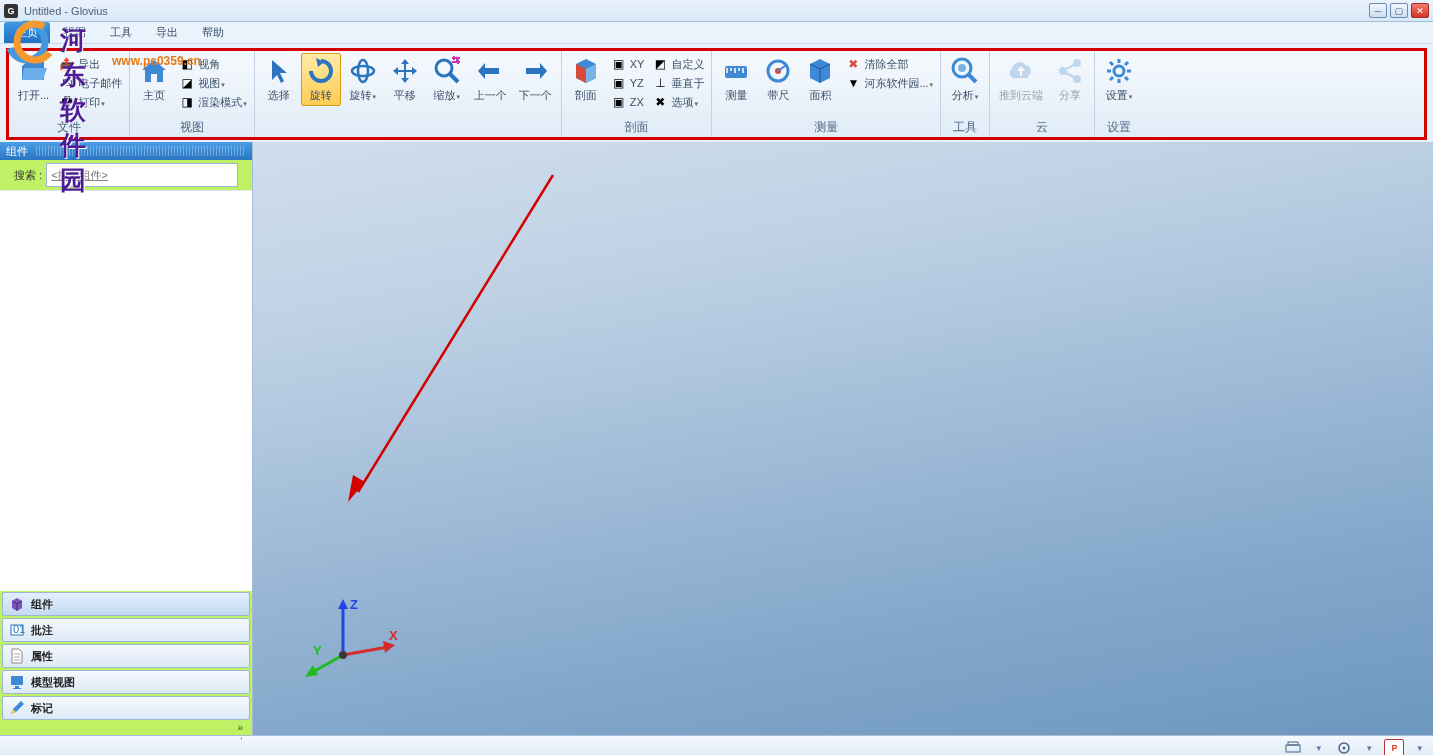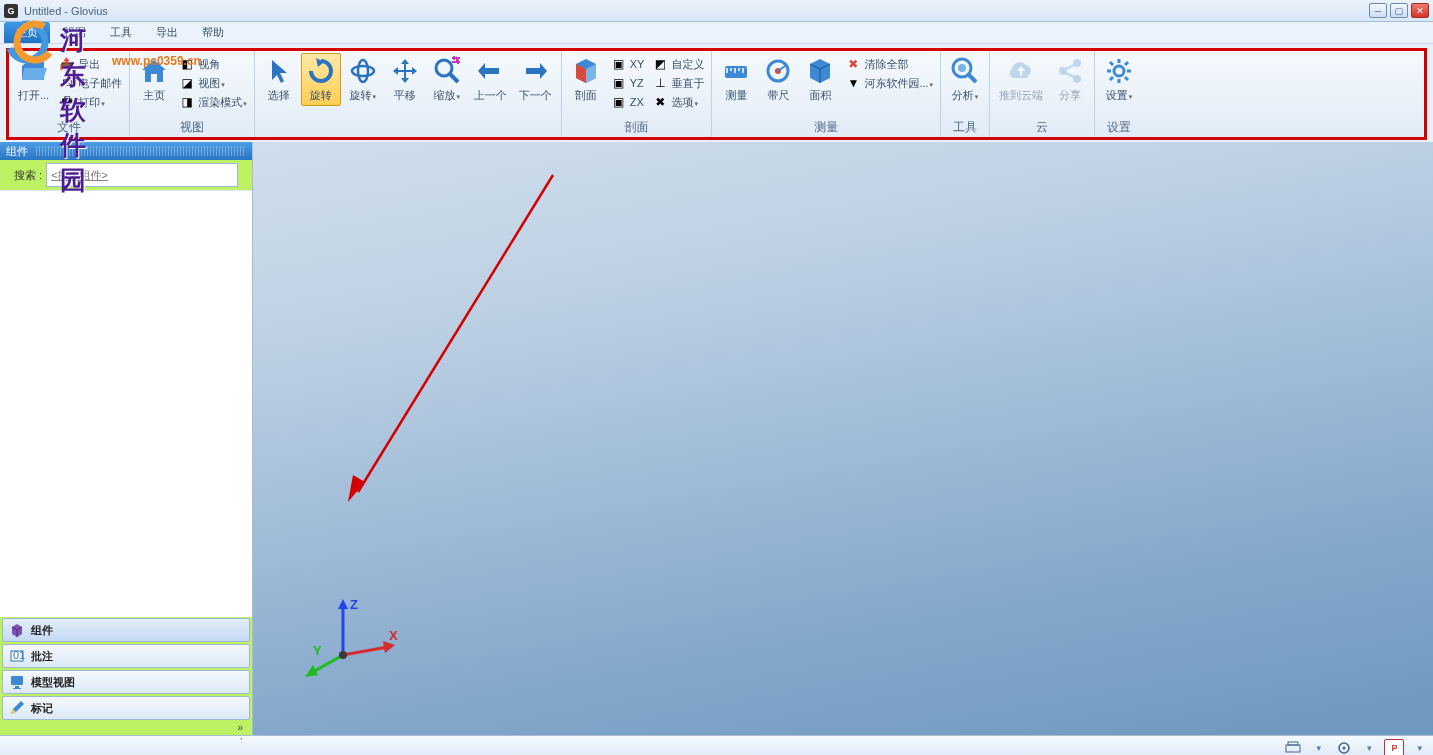--- a/index.html
+++ b/index.html
@@ -399,20 +399,31 @@
       <span class="albl">组件</span>
     </div>
     <div class="acc">
       <span class="aicon">
           <svg width="16" height="16">
             <rect x="2" y="3" width="12" height="10" fill="#fff" stroke="#2a76b9"></rect>
             <text x="4" y="11" font-size="7" fill="#2a76b9">01</text>
           </svg>
         </span>
       <span class="albl">批注</span>
+    </div>
+    <div class="acc">
+      <span class="aicon">
+          <svg width="16" height="16">
+            <path d="M3 1 L10 1 L13 4 L13 15 L3 15 Z" fill="#fff" stroke="#888"></path>
+            <line x1="5" y1="6" x2="11" y2="6" stroke="#aaa"></line>
+            <line x1="5" y1="9" x2="11" y2="9" stroke="#aaa"></line>
+            <line x1="5" y1="12" x2="11" y2="12" stroke="#aaa"></line>
+          </svg>
+        </span>
+      <span class="albl">属性</span>
     </div>
     <div class="acc">
       <span class="aicon">
           <svg width="16" height="16">
             <rect x="2" y="2" width="12" height="9" fill="#3e89d6" rx="1"></rect>
             <rect x="6" y="12" width="4" height="2" fill="#3e89d6"></rect>
             <rect x="4" y="14" width="8" height="1" fill="#3e89d6"></rect>
           </svg>
         </span>
       <span class="albl">模型视图</span>

